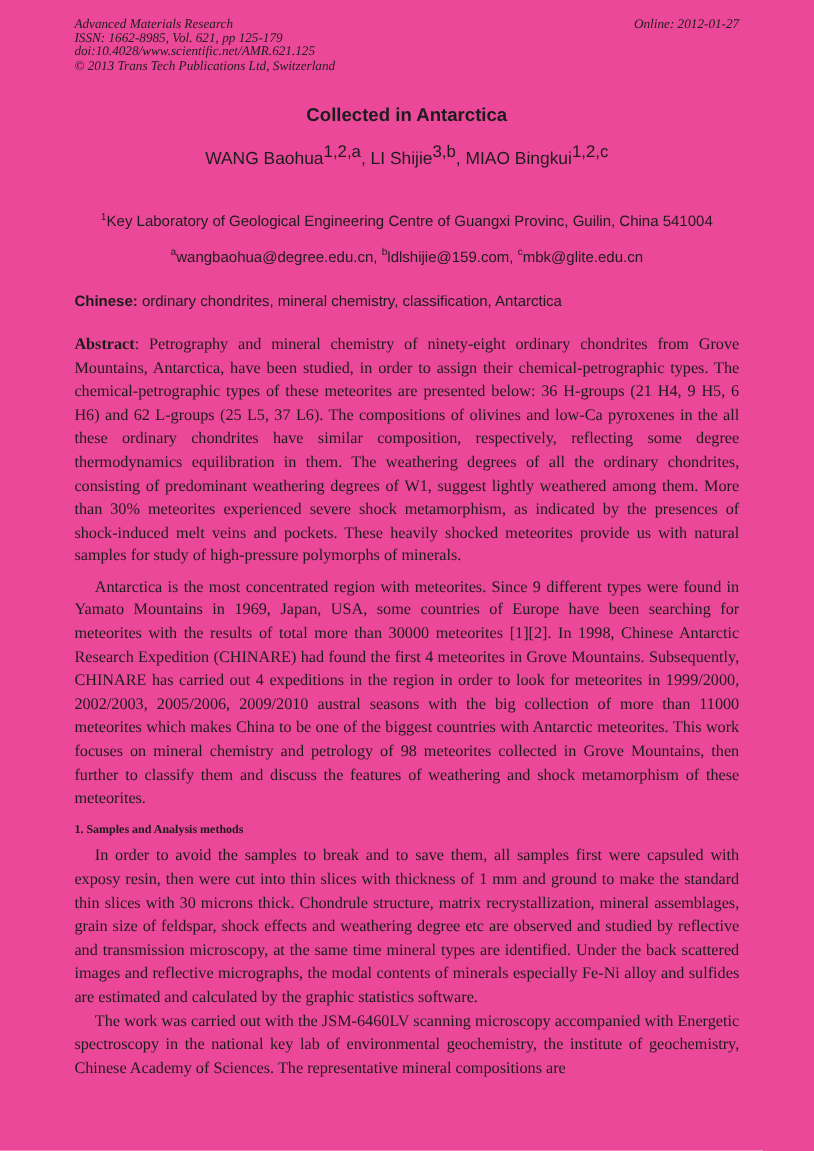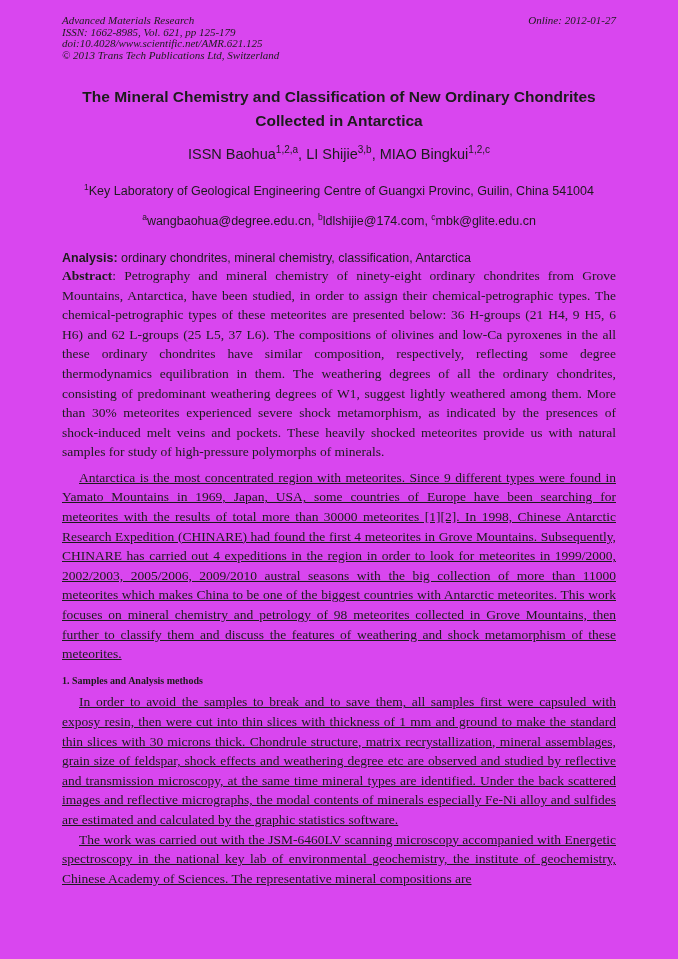--- a/index.html
+++ b/index.html
@@ -1,82 +1,81 @@
 <!DOCTYPE html>
 <html><head>
 <meta charset="utf-8">
 <style>
   html, body { margin: 0; padding: 0; background: #ffffff; }
   .page {
-    width: 678px; height: 959px; background: #d946ef; overflow: hidden;
+    width: 678px; height: 959px; background: #ec4899; overflow: hidden;
     box-sizing: border-box; padding: 15px 62px 0 62px;
     font-family: "Liberation Serif", serif; color: #1c1c1c;
     position: relative;
   }
   
   .header { display: flex; justify-content: space-between; align-items: flex-start;
     font-style: italic; font-size: 11px; line-height: 11.7px; }
   .header-left .hline { white-space: nowrap; }
   .header-right { white-space: nowrap; }
   
   .title { margin-top: 23px; font-family: "Liberation Sans", sans-serif;
     font-size: 15.5px; font-weight: 700; text-align: center; line-height: 24px; }
   
   .authors { margin-top: 8px; text-align: center;
     font-family: "Liberation Sans", sans-serif; font-size: 14.5px; line-height: 18px; }
-  .authors sup { font-size: 10px; }
+  .authors sup { font-size: 14px; }
   
-  .affiliations { margin-top: 17px; text-align: center;
+  .affiliations { margin-top: 31px; text-align: center;
     font-family: "Liberation Sans", sans-serif; font-size: 12.5px; }
   .aff { line-height: 15px; margin-bottom: 11px; }
   .aff sup, .emails sup { font-size: 8.5px; }
   .emails { text-align: center; font-family: "Liberation Sans", sans-serif;
     font-size: 12.5px; line-height: 15px; margin-top: 9px; }
   
   .keywords { margin-top: 21px; font-family: "Liberation Sans", sans-serif;
     font-size: 12.5px; line-height: 16px; }
   .kw-label { font-weight: 700; }
   
   .body-p { font-size: 13.5px; line-height: 19.6px; text-align: justify; margin: 0; }
-  .abstract { }
+  .abstract { margin-top: 18px; }
   .ab-label { font-weight: 700; }
-  .indent { text-indent: 17px; text-decoration: underline; }
+  .indent { text-indent: 17px; }
   .p1 { margin-top: 6px; }
   .section-heading { font-family: "Liberation Serif", serif; font-size: 10px;
     font-weight: 700; margin: 7px 0 2px 0; line-height: 19.6px; }
 </style>
 </head>
 <body>
 
 <div class="page">
 
   <div class="header">
     <div class="header-left">
       <div class="hline">Advanced Materials Research</div>
       <div class="hline">ISSN: 1662-8985, Vol. 621, pp 125-179</div>
       <div class="hline">doi:10.4028/www.scientific.net/AMR.621.125</div>
       <div class="hline">© 2013 Trans Tech Publications Ltd, Switzerland</div>
     </div>
     <div class="header-right">Online: 2012-01-27</div>
   </div>
 
   <div class="title">
-    <div>The Mineral Chemistry and Classification of New Ordinary Chondrites</div>
     <div>Collected in Antarctica</div>
   </div>
 
-  <div class="authors"><span><span>ISSN Baohua</span><sup>1,2,a</sup><span>, </span></span><span><span>LI Shijie</span><sup>3,b</sup><span>, </span></span><span><span>MIAO Bingkui</span><sup>1,2,c</sup></span></div>
+  <div class="authors"><span><span>WANG Baohua</span><sup>1,2,a</sup><span>, </span></span><span><span>LI Shijie</span><sup>3,b</sup><span>, </span></span><span><span>MIAO Bingkui</span><sup>1,2,c</sup></span></div>
 
   <div class="affiliations">
     <div class="aff"><sup>1</sup><span>Key Laboratory of Geological Engineering Centre of Guangxi Provinc, Guilin, China 541004</span></div>
   </div>
 
-  <div class="emails"><span><sup>a</sup><span>wangbaohua@degree.edu.cn</span><span>, </span></span><span><sup>b</sup><span>ldlshijie@174.com</span><span>, </span></span><span><sup>c</sup><span>mbk@glite.edu.cn</span></span></div>
+  <div class="emails"><span><sup>a</sup><span>wangbaohua@degree.edu.cn</span><span>, </span></span><span><sup>b</sup><span>ldlshijie@159.com</span><span>, </span></span><span><sup>c</sup><span>mbk@glite.edu.cn</span></span></div>
 
-  <div class="keywords"><span class="kw-label">Analysis:</span><span> ordinary chondrites, mineral chemistry, classification, Antarctica</span></div>
+  <div class="keywords"><span class="kw-label">Chinese:</span><span> ordinary chondrites, mineral chemistry, classification, Antarctica</span></div>
 
   <p class="body-p abstract"><span class="ab-label">Abstract</span><span>: Petrography and mineral chemistry of ninety-eight ordinary chondrites from Grove Mountains, Antarctica, have been studied, in order to assign their chemical-petrographic types. The chemical-petrographic types of these meteorites are presented below: 36 H-groups (21 H4, 9 H5, 6 H6) and 62 L-groups (25 L5, 37 L6). The compositions of olivines and low-Ca pyroxenes in the all these ordinary chondrites have similar composition, respectively, reflecting some degree thermodynamics equilibration in them. The weathering degrees of all the ordinary chondrites, consisting of predominant weathering degrees of W1, suggest lightly weathered among them. More than 30% meteorites experienced severe shock metamorphism, as indicated by the presences of shock-induced melt veins and pockets. These heavily shocked meteorites provide us with natural samples for study of high-pressure polymorphs of minerals.</span></p>
 
   <p class="body-p indent p1">Antarctica is the most concentrated region with meteorites. Since 9 different types were found in Yamato Mountains in 1969, Japan, USA, some countries of Europe have been searching for meteorites with the results of total more than 30000 meteorites [1][2]. In 1998, Chinese Antarctic Research Expedition (CHINARE) had found the first 4 meteorites in Grove Mountains. Subsequently, CHINARE has carried out 4 expeditions in the region in order to look for meteorites in 1999/2000, 2002/2003, 2005/2006, 2009/2010 austral seasons with the big collection of more than 11000 meteorites which makes China to be one of the biggest countries with Antarctic meteorites. This work focuses on mineral chemistry and petrology of 98 meteorites collected in Grove Mountains, then further to classify them and discuss the features of weathering and shock metamorphism of these meteorites.</p>
 
   <h2 class="section-heading">1. Samples and Analysis methods</h2>
 
   <p class="body-p indent">In order to avoid the samples to break and to save them, all samples first were capsuled with exposy resin,  then were cut into thin slices with thickness of 1 mm and ground to make the standard thin slices with 30 microns thick. Chondrule structure, matrix recrystallization, mineral assemblages, grain size of feldspar, shock effects and weathering degree etc are observed and studied by reflective and transmission microscopy, at the same time mineral types are identified. Under the back scattered images and reflective micrographs, the modal contents of minerals especially Fe-Ni alloy and sulfides are estimated and calculated by the graphic statistics software.</p>
   <p class="body-p indent">The work was carried out with the JSM-6460LV scanning microscopy accompanied with Energetic spectroscopy in the national key lab of environmental geochemistry, the institute of geochemistry, Chinese Academy of Sciences. The representative mineral compositions are</p>
 

